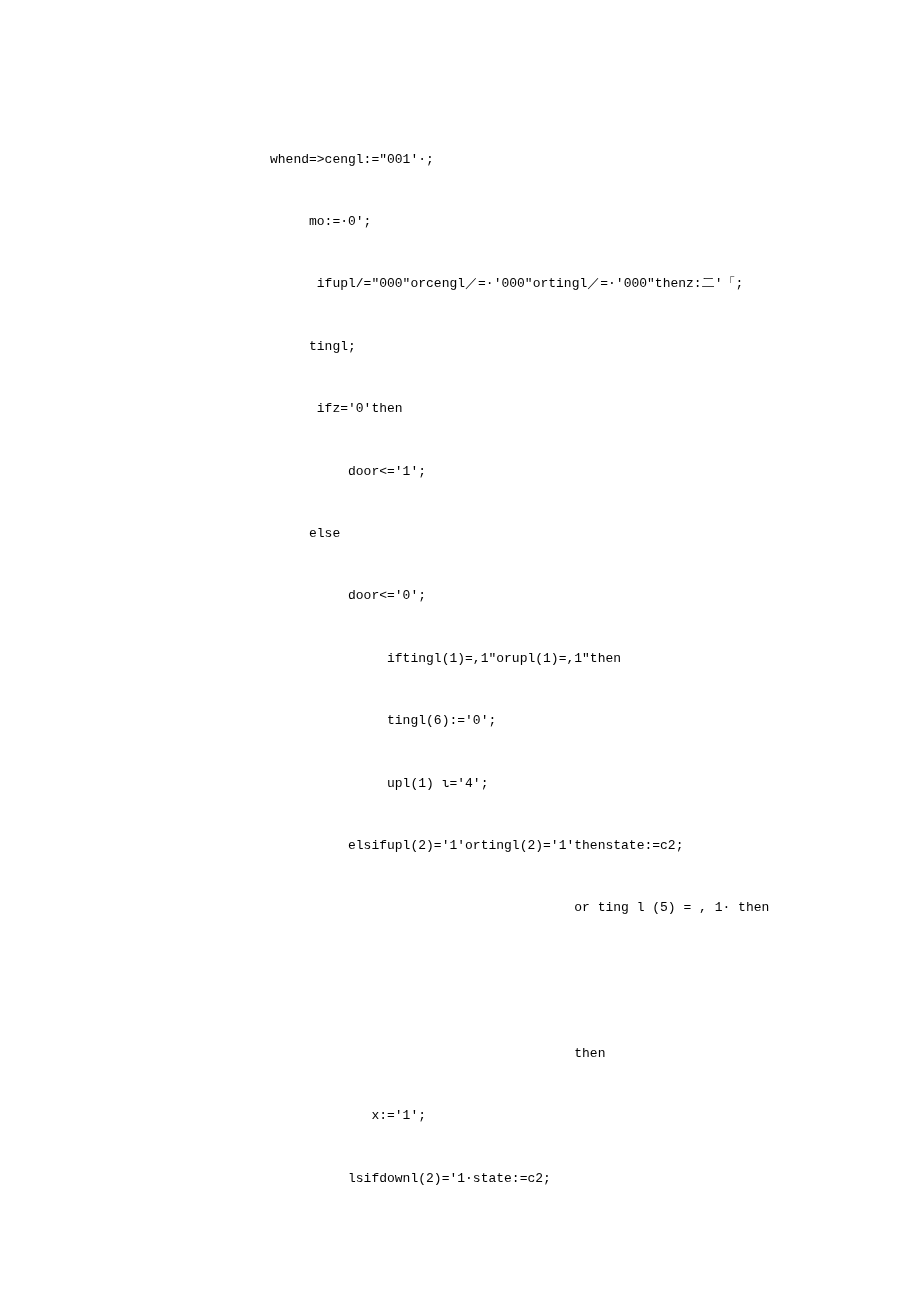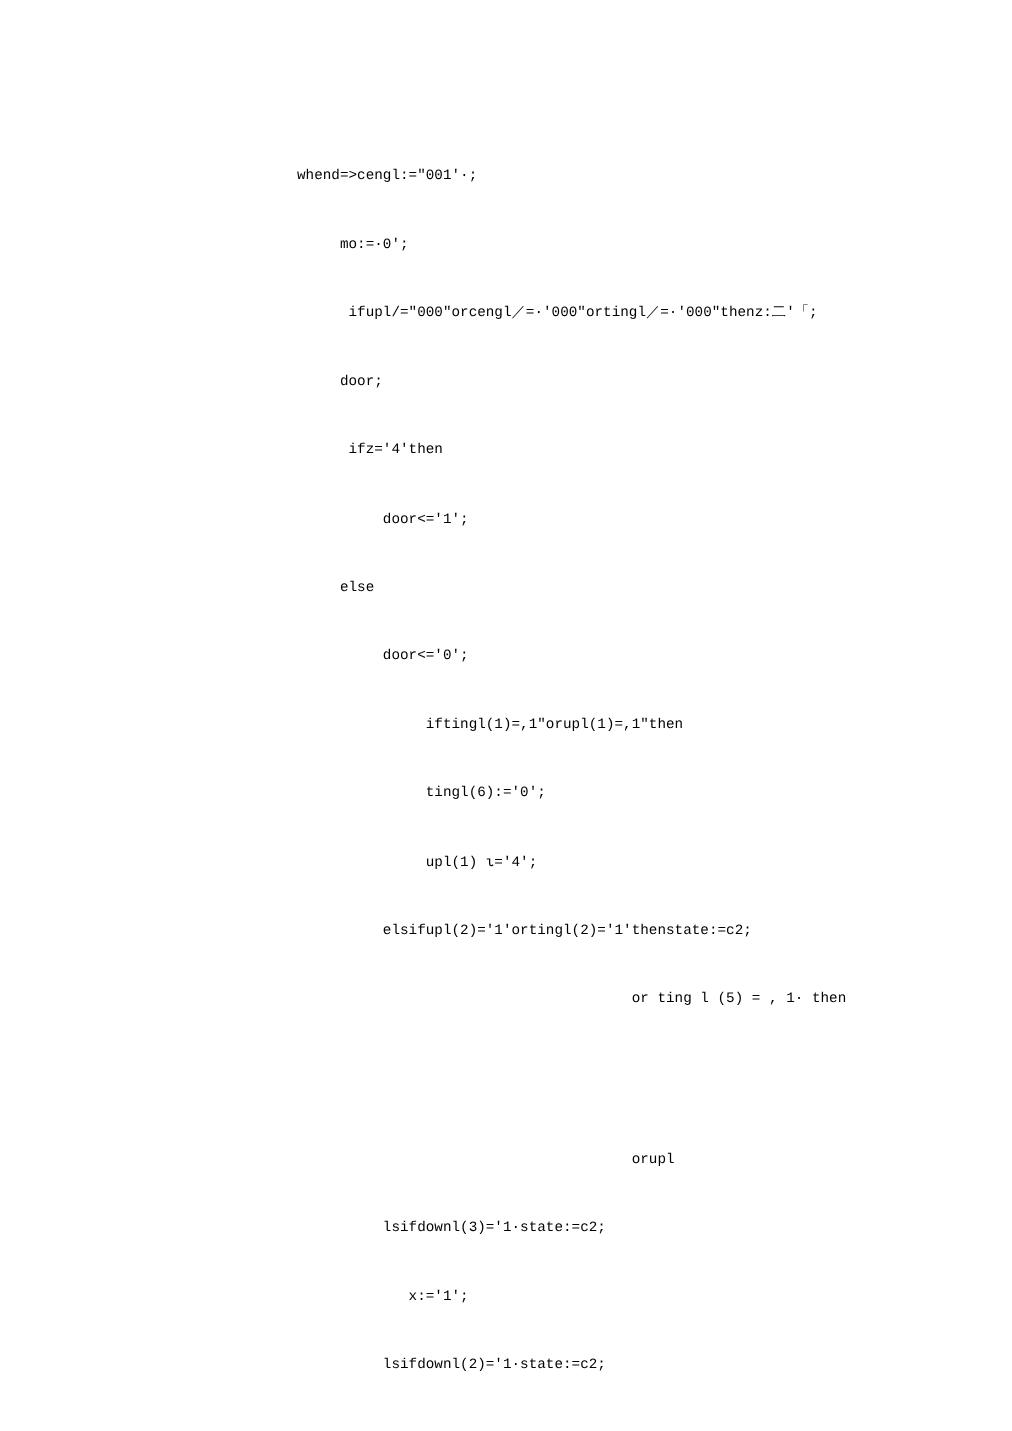--- a/index.html
+++ b/index.html
@@ -28,34 +28,33 @@
   .ln { display: block; }
 </style>
 </head>
 <body>
 
 <div class="page">
   <div class="code">
     <span class="ln">whend=&gt;cengl:="001'·;</span>
     <span class="ln">     mo:=·0';</span>
     <span class="ln">      ifupl/="000"orcengl／=·'000"ortingl／=·'000"thenz:二'「;</span>
-    <span class="ln">     door;</span>
-    <span class="ln">      ifz='4'then</span>
+    <span class="ln">     tingl;</span>
+    <span class="ln">      ifz='0'then</span>
     <span class="ln">          door&lt;='1';</span>
     <span class="ln">     else</span>
     <span class="ln">          door&lt;='0';</span>
     <span class="ln">               iftingl(1)=,1"orupl(1)=,1"then</span>
     <span class="ln">               tingl(6):='0';</span>
     <span class="ln">               upl(1) ι='4';</span>
     <span class="ln">          elsifupl(2)='1'ortingl(2)='1'thenstate:=c2;</span>
     <span class="ln">                                       or ting l (5) = , 1· then</span>
     <span class="ln"></span>
     <span class="ln"></span>
-    <span class="ln">                                       orupl</span>
-    <span class="ln">          lsifdownl(3)='1·state:=c2;</span>
+    <span class="ln">                                       then</span>
     <span class="ln">             x:='1';</span>
     <span class="ln">          lsifdownl(2)='1·state:=c2;</span>
     
     
     
     
     
     
     
     

